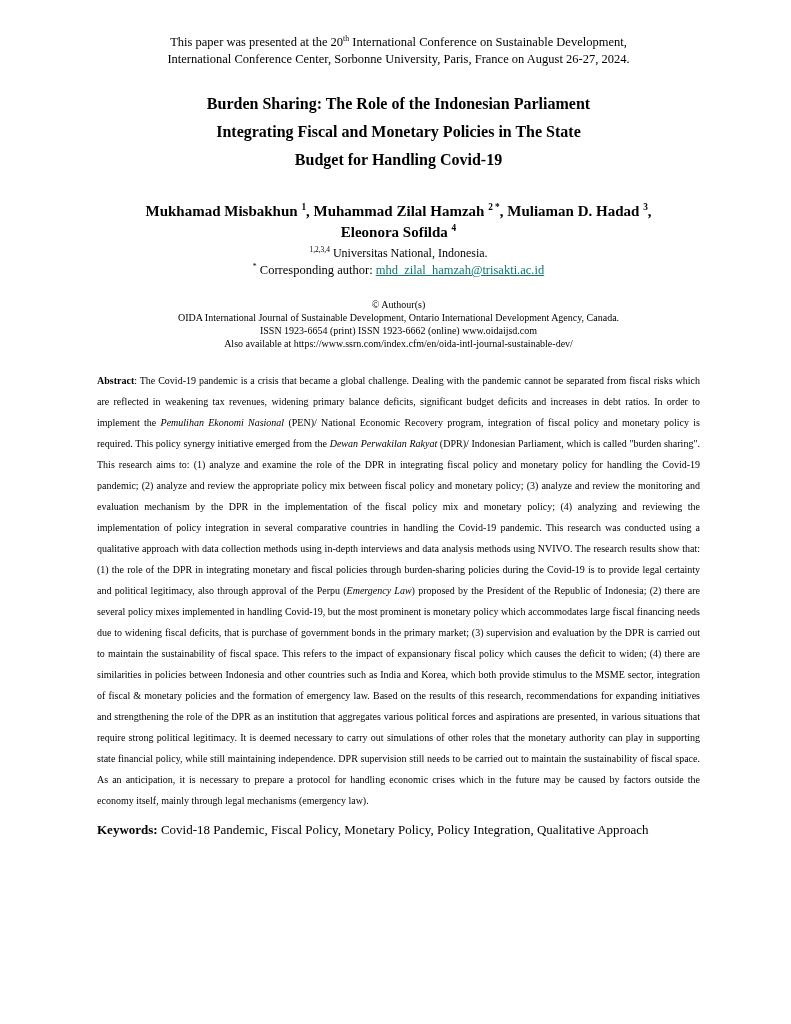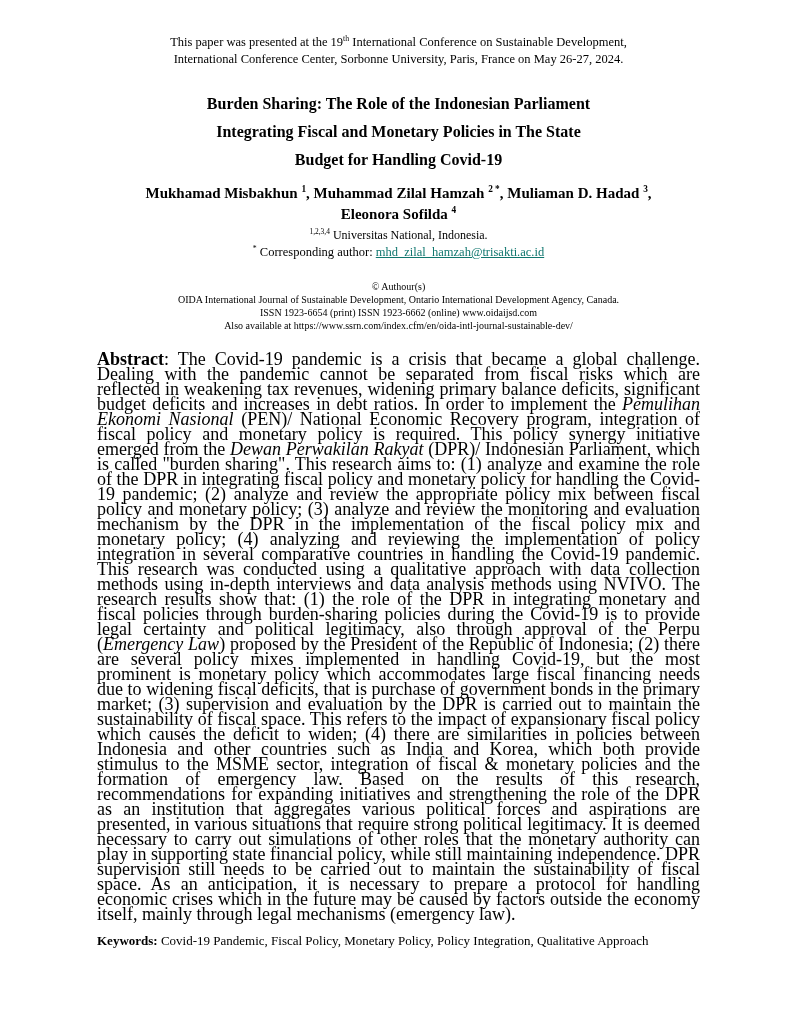--- a/index.html
+++ b/index.html
@@ -26,21 +26,21 @@
 
   .title {
     margin: 22px 0 0 0;
     text-align: center;
     font-size: 16px;
     font-weight: bold;
     line-height: 28px;
   }
 
   .authors-block {
-    margin-top: 9px;
+    margin-top: 27px;
     text-align: center;
     font-size: 15px;
     font-weight: bold;
     line-height: 21px;
   }
   .affiliation {
     margin-top: 2px;
     text-align: center;
     font-size: 12px;
     line-height: 16px;
@@ -58,39 +58,39 @@
 
   .pub-block {
     margin-top: 20px;
     text-align: center;
     font-size: 10px;
     line-height: 13px;
   }
 
   .abstract {
     margin: 20px 0 0 0;
-    font-size: 18px;
-    line-height: 15px;
+    font-size: 10px;
+    line-height: 21px;
     text-align: justify;
   }
   .keywords {
     margin: 12px 0 0 0;
     font-size: 13px;
     line-height: 14.8px;
     text-align: justify;
   }
 </style>
 </head>
 <body>
 
 <div class="page">
 
   <div class="header-note">
-    <div><span>This paper was presented at the 19</span><sup>th</sup><span> International Conference on Sustainable Development,</span></div>
-    <div><span>International Conference Center, Sorbonne University, Paris, France on May 26-27, 2024.</span></div>
+    <div><span>This paper was presented at the 20</span><sup>th</sup><span> International Conference on Sustainable Development,</span></div>
+    <div><span>International Conference Center, Sorbonne University, Paris, France on August 26-27, 2024.</span></div>
   </div>
 
   <h1 class="title">
     <div>Burden Sharing: The Role of the Indonesian Parliament</div>
     <div>Integrating Fiscal and Monetary Policies in The State</div>
     <div>Budget for Handling Covid-19</div>
   </h1>
 
   <div class="authors-block">
     <div><span>Mukhamad Misbakhun </span><sup>1</sup><span>, Muhammad Zilal Hamzah </span><sup>2 *</sup><span>, Muliaman D. Hadad </span><sup>3</sup><span>,</span></div>
@@ -103,15 +103,15 @@
 
   <div class="pub-block">
     <div>© Authour(s)</div>
     <div>OIDA International Journal of Sustainable Development, Ontario International Development Agency, Canada.</div>
     <div>ISSN 1923-6654 (print) ISSN 1923-6662 (online) www.oidaijsd.com</div>
     <div>Also available at https://www.ssrn.com/index.cfm/en/oida-intl-journal-sustainable-dev/</div>
   </div>
 
   <p class="abstract"><span style="font-weight: bold;">Abstract</span><span>: The Covid-19 pandemic is a crisis that became a global challenge. Dealing with the pandemic cannot be separated from fiscal risks which are reflected in weakening tax revenues, widening primary balance deficits, significant budget deficits and increases in debt ratios. In order to implement the </span><span style="font-style: italic;">Pemulihan Ekonomi Nasional</span><span> (PEN)/ National Economic Recovery program, integration of fiscal policy and monetary policy is required. This policy synergy initiative emerged from the </span><span style="font-style: italic;">Dewan Perwakilan Rakyat</span><span> (DPR)/ Indonesian Parliament, which is called "burden sharing". This research aims to: (1) analyze and examine the role of the DPR in integrating fiscal policy and monetary policy for handling the Covid-19 pandemic; (2) analyze and review the appropriate policy mix between fiscal policy and monetary policy; (3) analyze and review the monitoring and evaluation mechanism by the DPR in the implementation of the fiscal policy mix and monetary policy; (4) analyzing and reviewing the implementation of policy integration in several comparative countries in handling the Covid-19 pandemic. This research was conducted using a qualitative approach with data collection methods using in-depth interviews and data analysis methods using NVIVO. The research results show that: (1) the role of the DPR in integrating monetary and fiscal policies through burden-sharing policies during the Covid-19 is to provide legal certainty and political legitimacy, also through approval of the Perpu (</span><span style="font-style: italic;">Emergency Law</span><span>) proposed by the President of the Republic of Indonesia; (2) there are several policy mixes implemented in handling Covid-19, but the most prominent is monetary policy which accommodates large fiscal financing needs due to widening fiscal deficits, that is purchase of government bonds in the primary market; (3) supervision and evaluation by the DPR is carried out to maintain the sustainability of fiscal space. This refers to the impact of expansionary fiscal policy which causes the deficit to widen; (4) there are similarities in policies between Indonesia and other countries such as India and Korea, which both provide stimulus to the MSME sector, integration of fiscal &amp; monetary policies and the formation of emergency law. Based on the results of this research, recommendations for expanding initiatives and strengthening the role of the DPR as an institution that aggregates various political forces and aspirations are presented, in various situations that require strong political legitimacy. It is deemed necessary to carry out simulations of other roles that the monetary authority can play in supporting state financial policy, while still maintaining independence. DPR supervision still needs to be carried out to maintain the sustainability of fiscal space. As an anticipation, it is necessary to prepare a protocol for handling economic crises which in the future may be caused by factors outside the economy itself, mainly through legal mechanisms (emergency law).</span></p>
 
-  <p class="keywords"><span style="font-weight: bold;">Keywords:</span><span> Covid-19 Pandemic, Fiscal Policy, Monetary Policy, Policy Integration, Qualitative Approach</span></p>
+  <p class="keywords"><span style="font-weight: bold;">Keywords:</span><span> Covid-18 Pandemic, Fiscal Policy, Monetary Policy, Policy Integration, Qualitative Approach</span></p>
 
 </div>
 
 </body></html>

